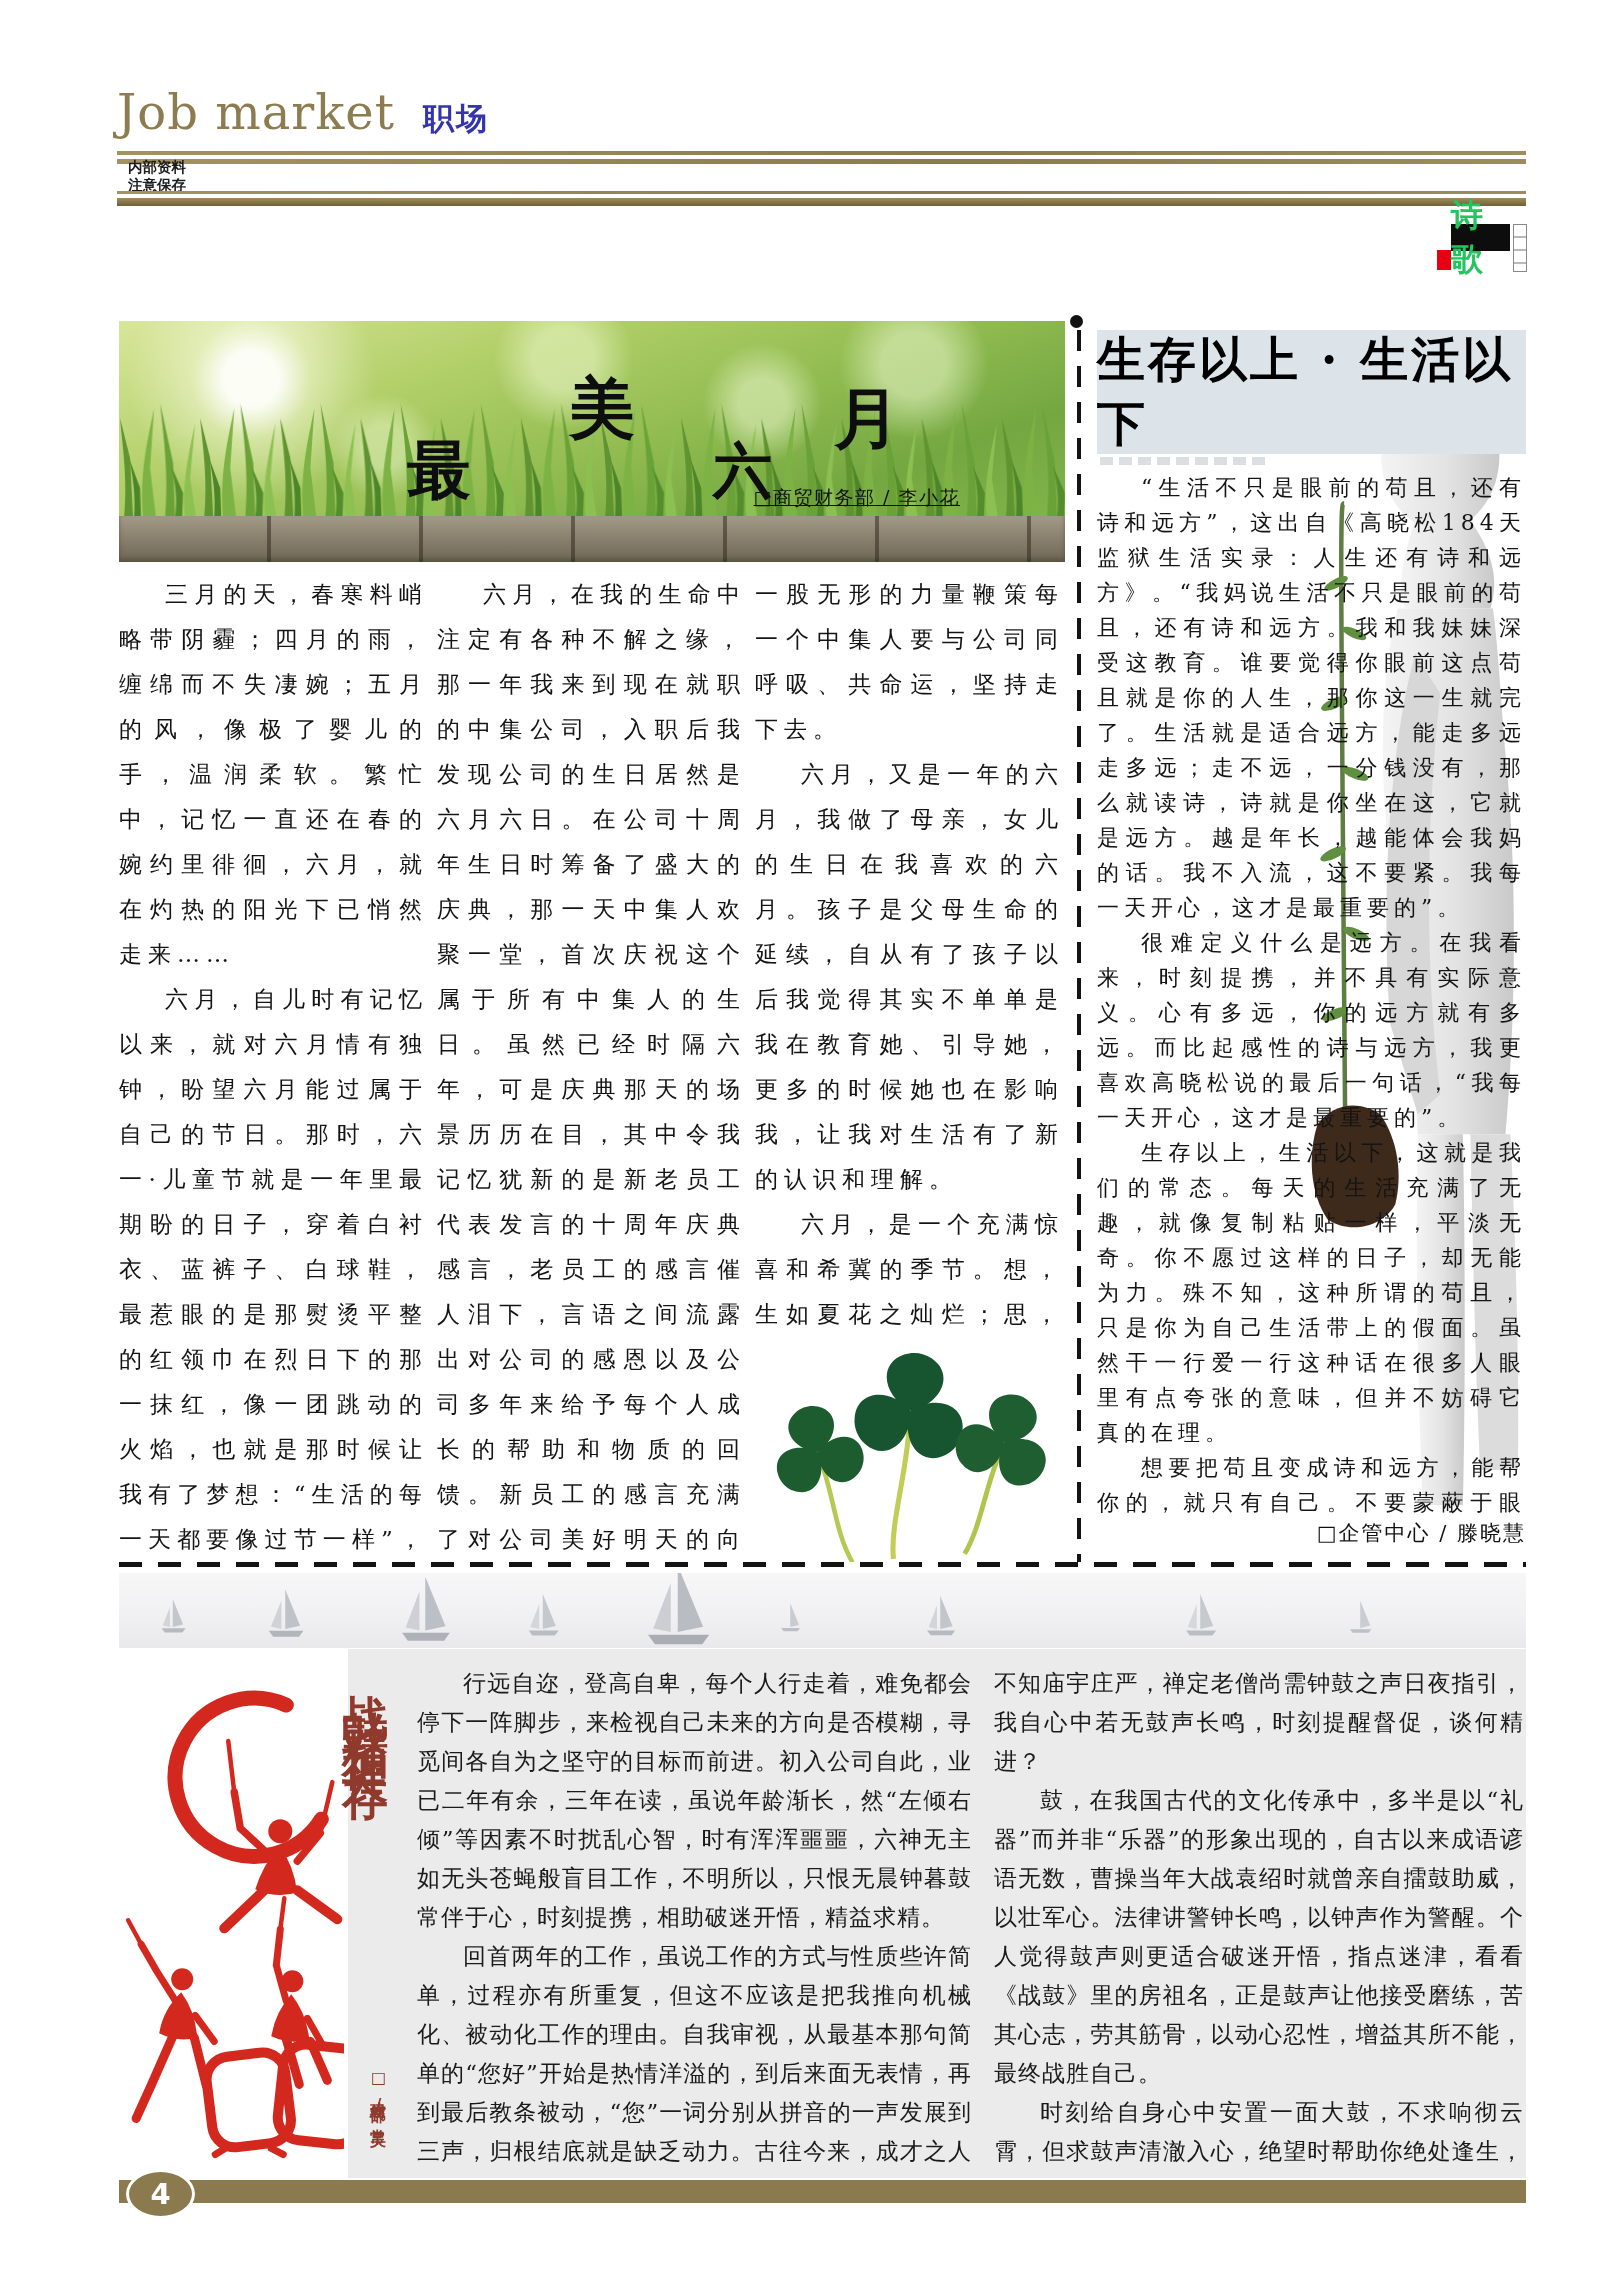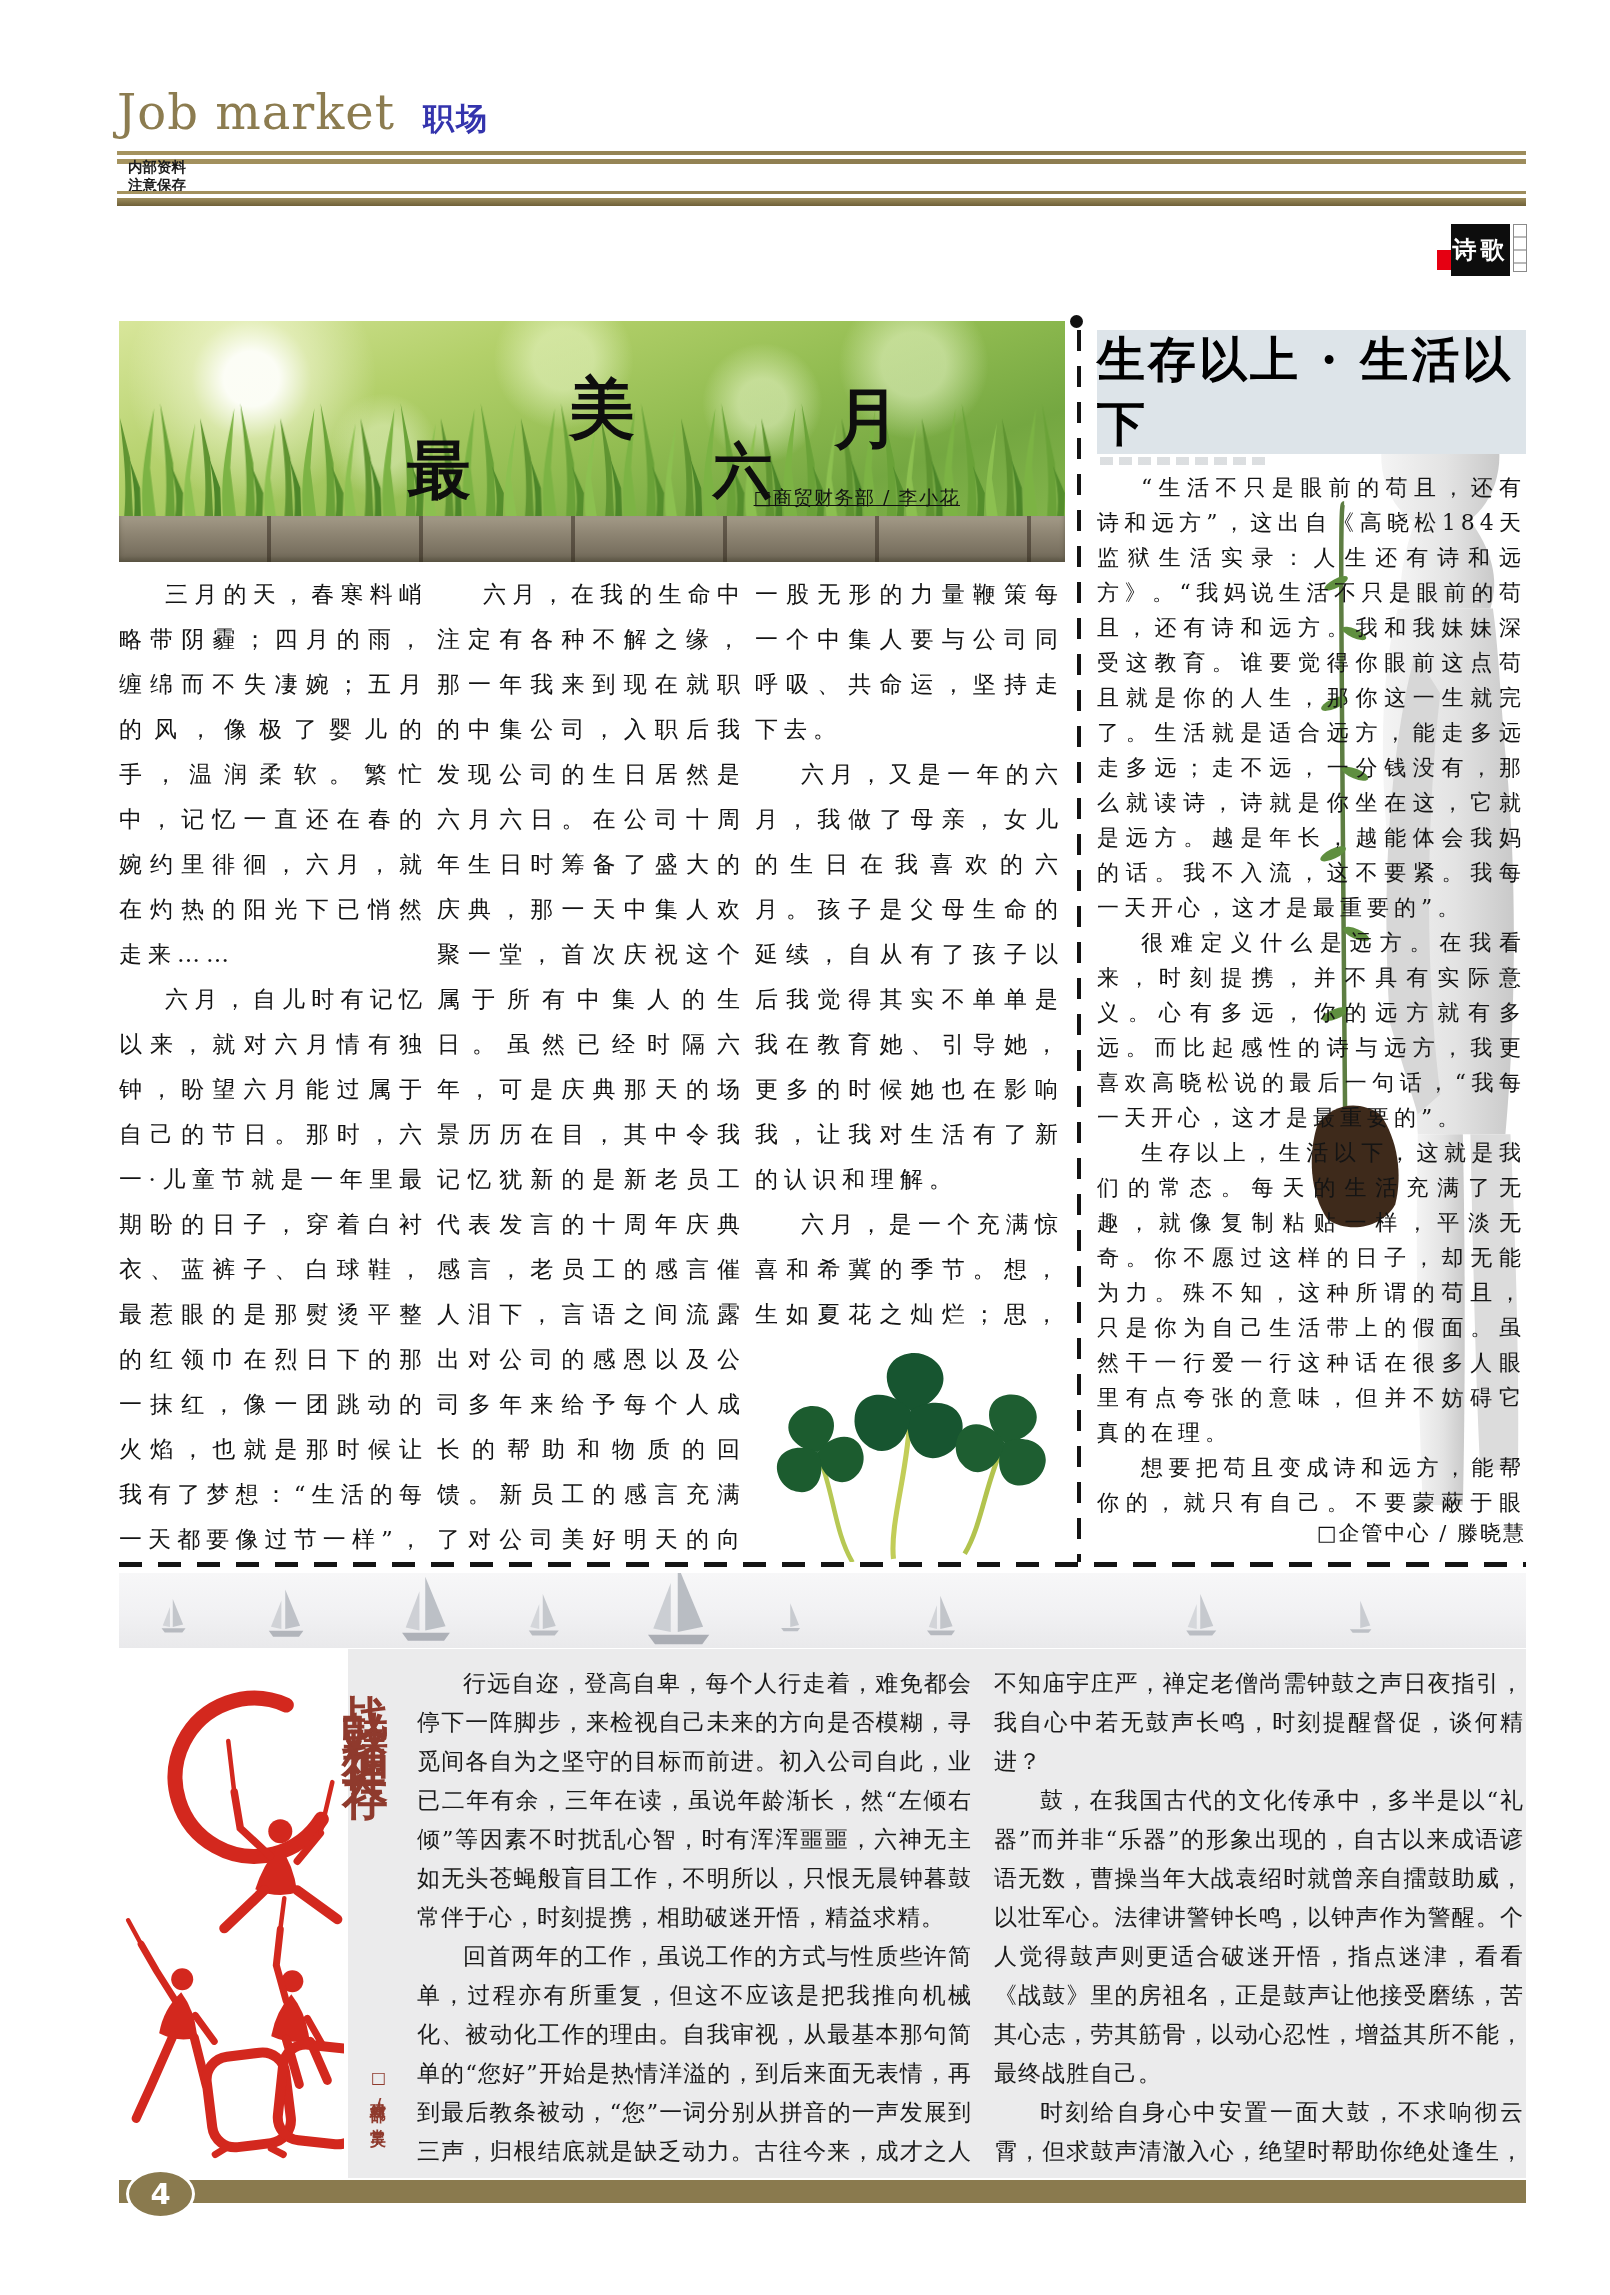--- a/index.html
+++ b/index.html
@@ -11,22 +11,22 @@
   .brand{left:117px;top:84px;font-size:48px;color:#8c7c50;letter-spacing:1px;}
   .brand-cn{font-size:31px;color:#3434ad;font-weight:bold;margin-left:28px;letter-spacing:2px;}
   .goldline{left:117px;width:1409px;background:linear-gradient(90deg,#a5935f,#8a7a4e 60%,#9d8c5c);}
   .gl1{top:151px;height:3.5px;}
   .gl2{top:159px;height:4.5px;}
   .gl3{top:191px;height:3px;}
   .gl4{top:198px;height:7.5px;background:linear-gradient(180deg,#9d8c5c,#6f6038);}
   .hnote{left:120px;top:158px;font-size:14.5px;line-height:17.5px;color:#1c1c1c;font-weight:bold;margin-left:8px;}
 
   
-  .poetry-box{left:1451px;top:224px;width:59px;height:52px;background:#0d0d0d;color:#ffffff;
-              display:flex;align-items:center;justify-content:center;font-size:24px;font-weight:bold;letter-spacing:4px;}
+  .poetry-box{left:1451px;top:224px;width:59px;height:27px;background:#0d0d0d;color:#22c55e;
+              display:flex;align-items:center;justify-content:center;font-size:32px;font-weight:bold;letter-spacing:4px;}
   .poetry-red{left:1437px;top:250px;width:14px;height:20px;background:#e60012;}
   .poetry-side{left:1513px;top:224px;width:12px;height:46px;border:1px solid #8a8a8a;
                background:repeating-linear-gradient(180deg,transparent 0 11px,#b9b9b9 11px 13px);}
 
   
   .banner{left:119px;top:321px;width:946px;height:241px;overflow:hidden;
     background:
       radial-gradient(circle at 14% 24%, rgba(255,255,252,.95) 0 27.5px, rgba(255,255,235,.45) 60px, rgba(255,255,235,0) 125px),
       radial-gradient(circle at 47% 16%, rgba(238,248,205,.55) 0 30px, rgba(238,248,205,0) 70px),
       radial-gradient(circle at 68% 34%, rgba(244,252,218,.5) 0 24px, rgba(244,252,218,0) 60px),

